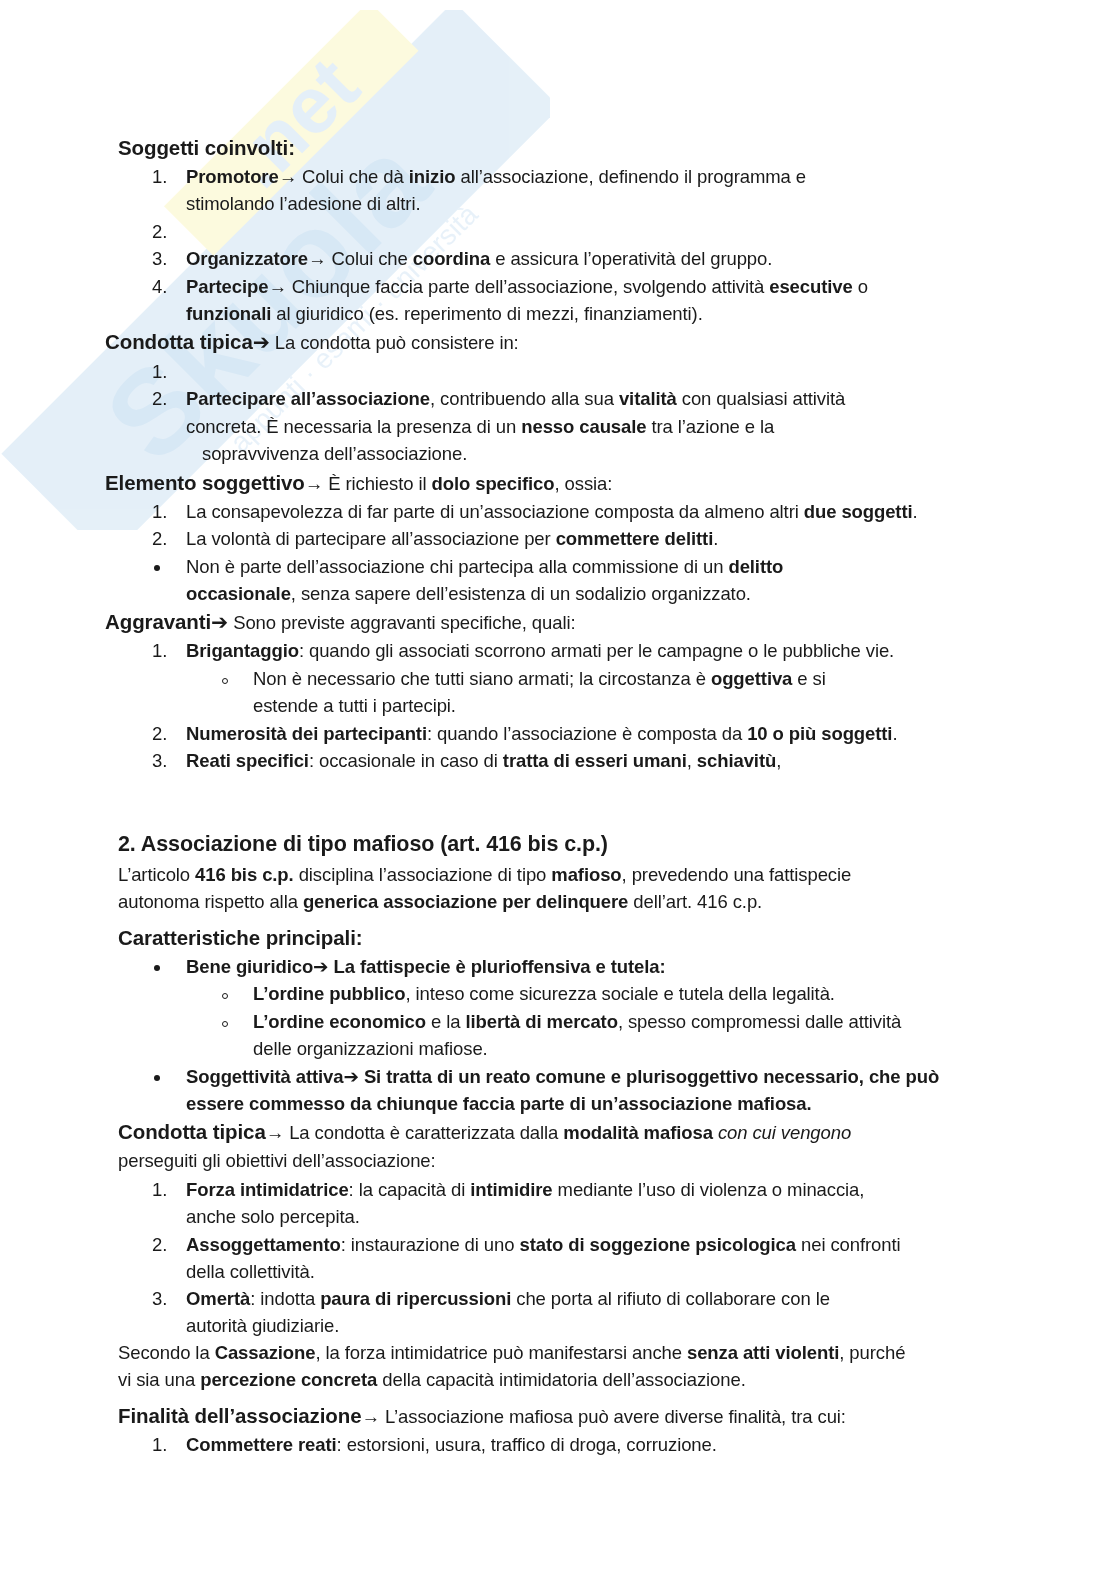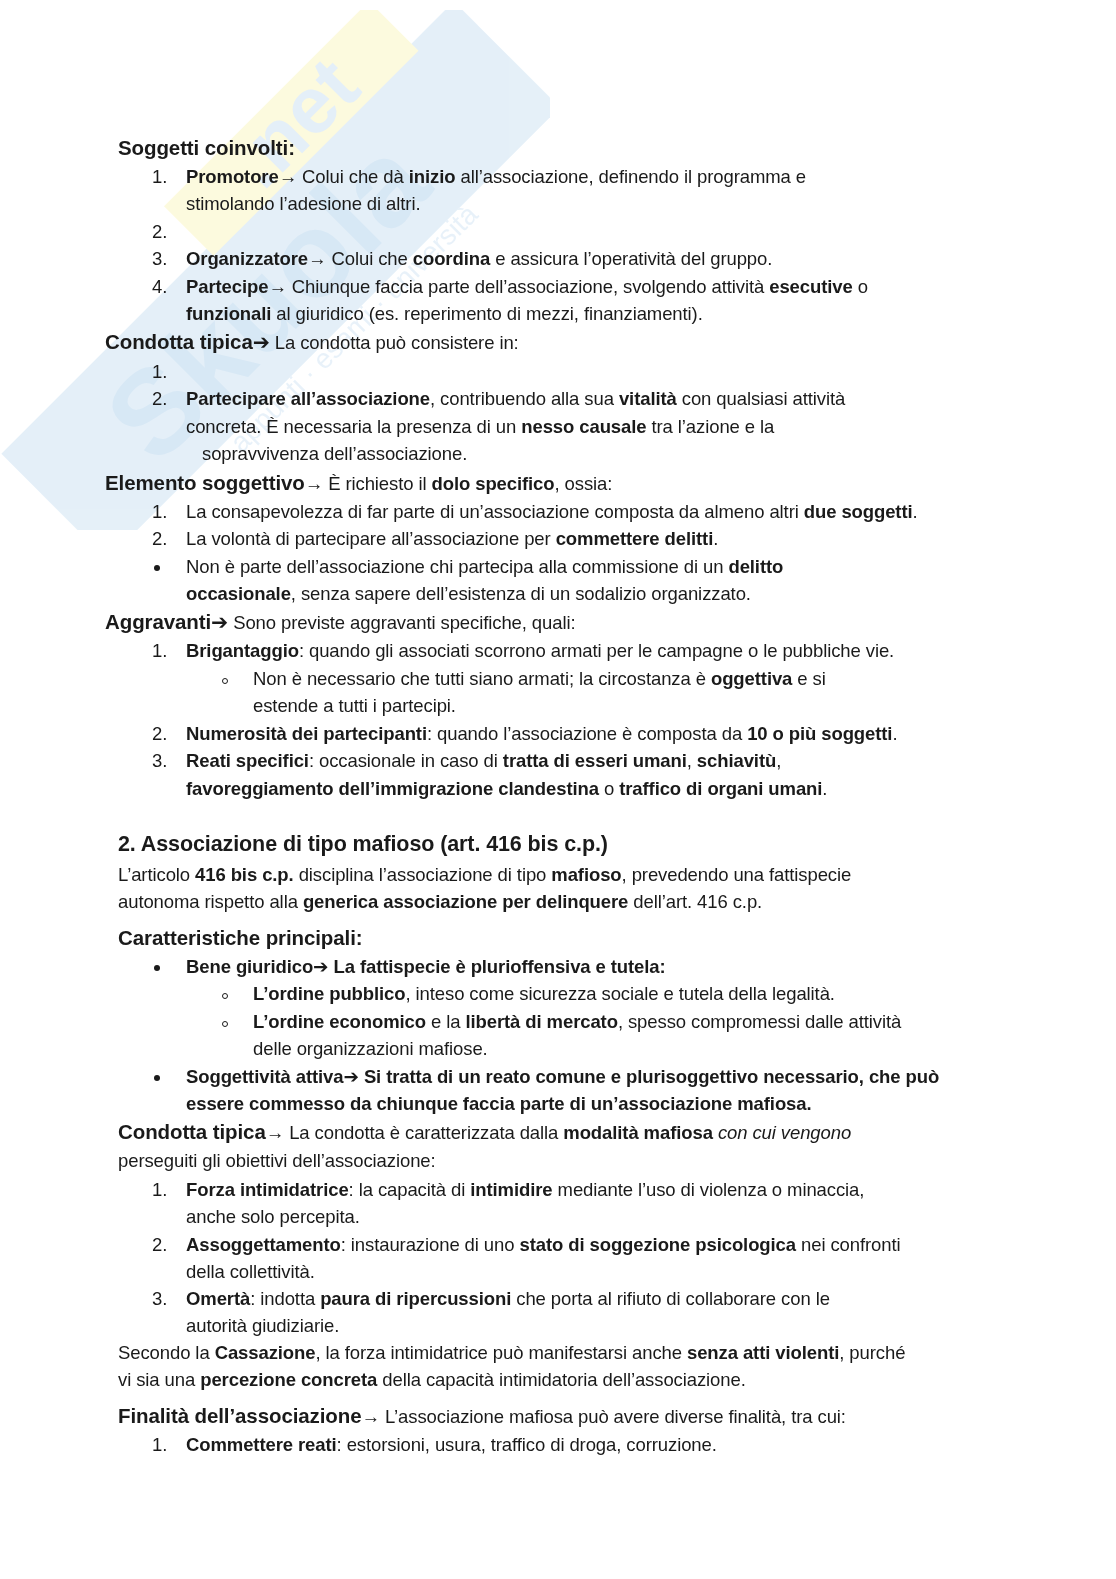--- a/index.html
+++ b/index.html
@@ -65,21 +65,20 @@
     <div class="line h-sub" style="left: 105px; top: 611px;"><b>Aggravanti➔</b><span style="font-size: 18.5px; font-weight: normal;"> Sono previste aggravanti specifiche, quali:</span></div>
     <span class="marker" style="left: 152px; top: 640px;">1.</span>
     <div class="line" style="left: 186px; top: 640px;"><b>Brigantaggio</b><span>: quando gli associati scorrono armati per le campagne o le pubbliche vie.</span></div>
     <span class="bullet-circle" style="left: 222px; top: 678px;"></span>
     <div class="line" style="left: 253px; top: 668px;"><span>Non è necessario che tutti siano armati; la circostanza è </span><b>oggettiva</b><span> e si</span></div>
     <div class="line" style="left: 253px; top: 695px;"><span>estende a tutti i partecipi.</span></div>
     <span class="marker" style="left: 152px; top: 723px;">2.</span>
     <div class="line" style="left: 186px; top: 723px;"><b>Numerosità dei partecipanti</b><span>: quando l’associazione è composta da </span><b>10 o più soggetti</b><span>.</span></div>
     <span class="marker" style="left: 152px; top: 750px;">3.</span>
     <div class="line" style="left: 186px; top: 750px;"><b>Reati specifici</b><span>: occasionale in caso di </span><b>tratta di esseri umani</b><span>, </span><b>schiavitù</b><span>,</span></div>
-    <div class="line" style="left: 186px; top: 778px;"><b>favoreggiamento dell’immigrazione clandestina</b><span> o </span><b>traffico di organi umani</b><span>.</span></div>
     <div class="line h-sec" style="left: 118px; top: 833px;"><b>2. Associazione di tipo mafioso (art. 416 bis c.p.)</b></div>
     <div class="line" style="left: 118px; top: 864px;"><span>L’articolo </span><b>416 bis c.p.</b><span> disciplina l’associazione di tipo </span><b>mafioso</b><span>, prevedendo una fattispecie</span></div>
     <div class="line" style="left: 118px; top: 891px;"><span>autonoma rispetto alla </span><b>generica associazione per delinquere</b><span> dell’art. 416 c.p.</span></div>
     <div class="line h-sub" style="left: 118px; top: 927px;"><b>Caratteristiche principali:</b></div>
     <span class="bullet-dot" style="left: 154px; top: 965px;"></span>
     <div class="line" style="left: 186px; top: 956px; text-align: right;"><b>Bene giuridico➔ La fattispecie è plurioffensiva e tutela:</b></div>
     <span class="bullet-circle" style="left: 222px; top: 993px;"></span>
     <div class="line" style="left: 253px; top: 983px;"><b>L’ordine pubblico</b><span>, inteso come sicurezza sociale e tutela della legalità.</span></div>
     <span class="bullet-circle" style="left: 222px; top: 1021px;"></span>
     <div class="line" style="left: 253px; top: 1011px;"><b>L’ordine economico</b><span> e la </span><b>libertà di mercato</b><span>, spesso compromessi dalle attività</span></div>

